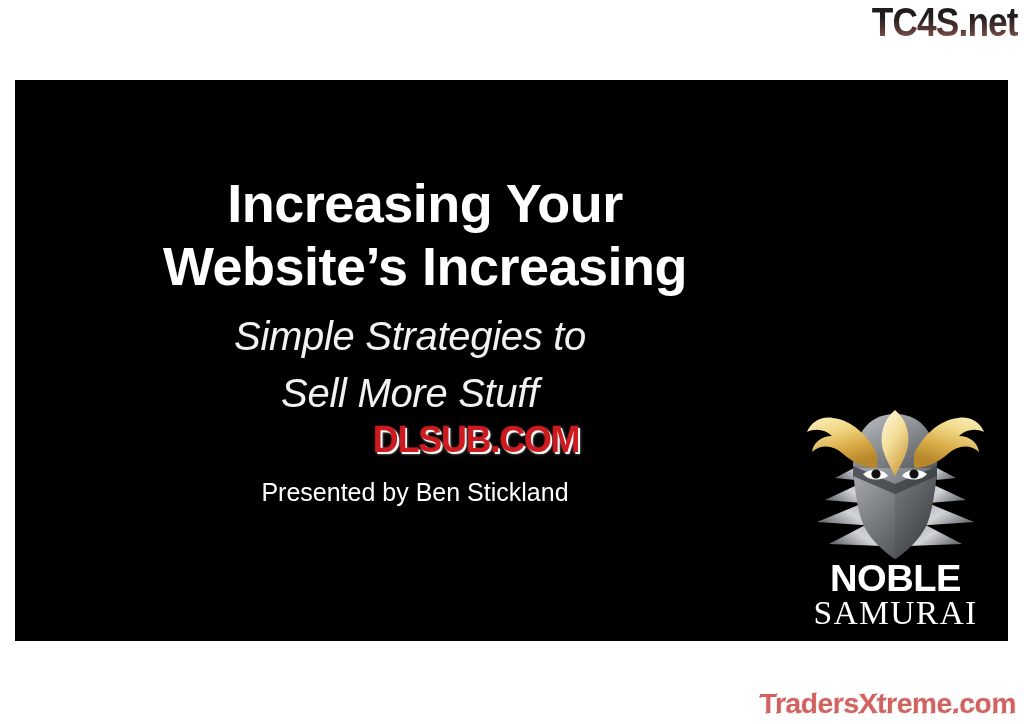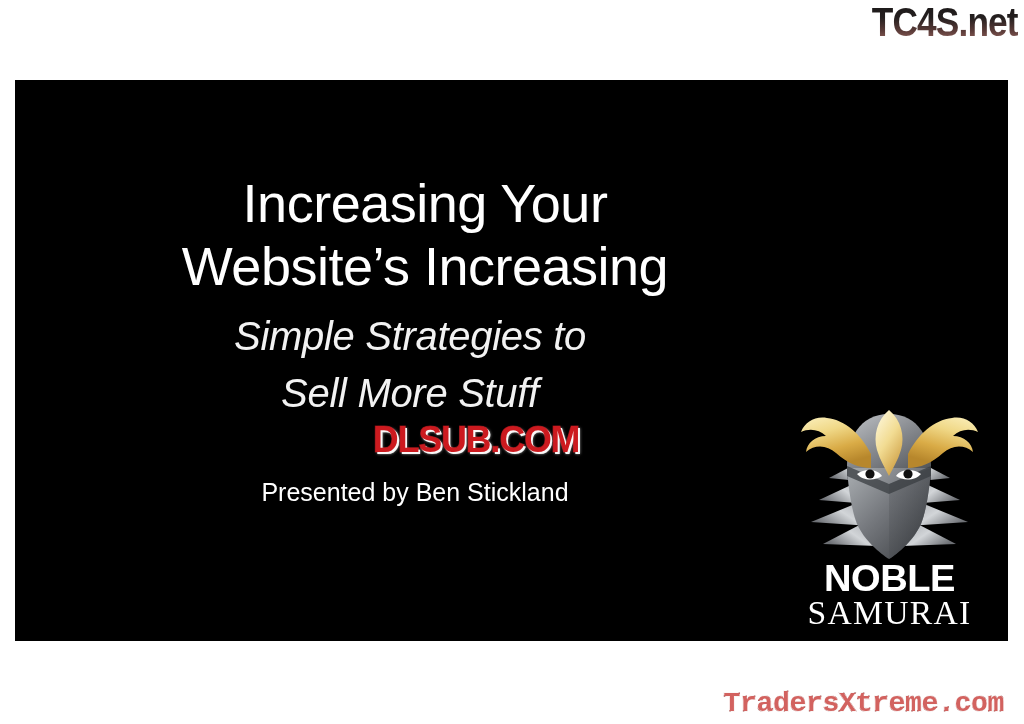--- a/index.html
+++ b/index.html
@@ -52,21 +52,21 @@
   #title-block {
     position: absolute;
     left: 0;
     top: 92px;
     width: 820px;
     text-align: center;
   }
   .title-line {
     color: #ffffff;
     font-family: "Liberation Sans", sans-serif;
-    font-weight: 400;
+    font-weight: 700;
     font-size: 54px;
     line-height: 1.17;
     letter-spacing: -0.5px;
     white-space: nowrap;
   }
   #subtitle-block {
     position: absolute;
     left: 0;
     top: 228px;
     width: 790px;
@@ -113,21 +113,21 @@
     -webkit-text-stroke: 1.2px #7d0d11;
     paint-order: stroke fill;
     text-shadow:
        2px 2px 0 rgba(255,255,255,0.95),
        2px 2px 3px rgba(255,255,255,0.6);
   }
 
   
   #noble-samurai-logo {
     position: absolute;
-    right: 26px;
+    right: 20px;
     bottom: 10px;
     width: 185px;
     height: 235px;
   }
   #samurai-mark {
     width: 185px;
     height: 165px;
     display: block;
   }
   #noble-word {
@@ -149,23 +149,23 @@
     font-weight: 400;
     font-size: 33px;
     line-height: 1.02;
     letter-spacing: 1.2px;
     transform: scaleX(1.02);
   }
 
   
   #tradersxtreme-watermark {
     position: absolute;
-    right: 20px;
+    right: 8px;
     bottom: 6px;
-    font-family: Liberation Mono, monospace;
+    font-family: Liberation Sans, sans-serif;
     font-weight: bold;
     font-size: 28px;
     line-height: 1;
     letter-spacing: -0.3px;
     color: #d2625f;
     white-space: nowrap;
     -webkit-text-stroke: 1.1px #8e2c2a;
     paint-order: stroke fill;
     text-shadow:
       0 0 3px #ffffff,

